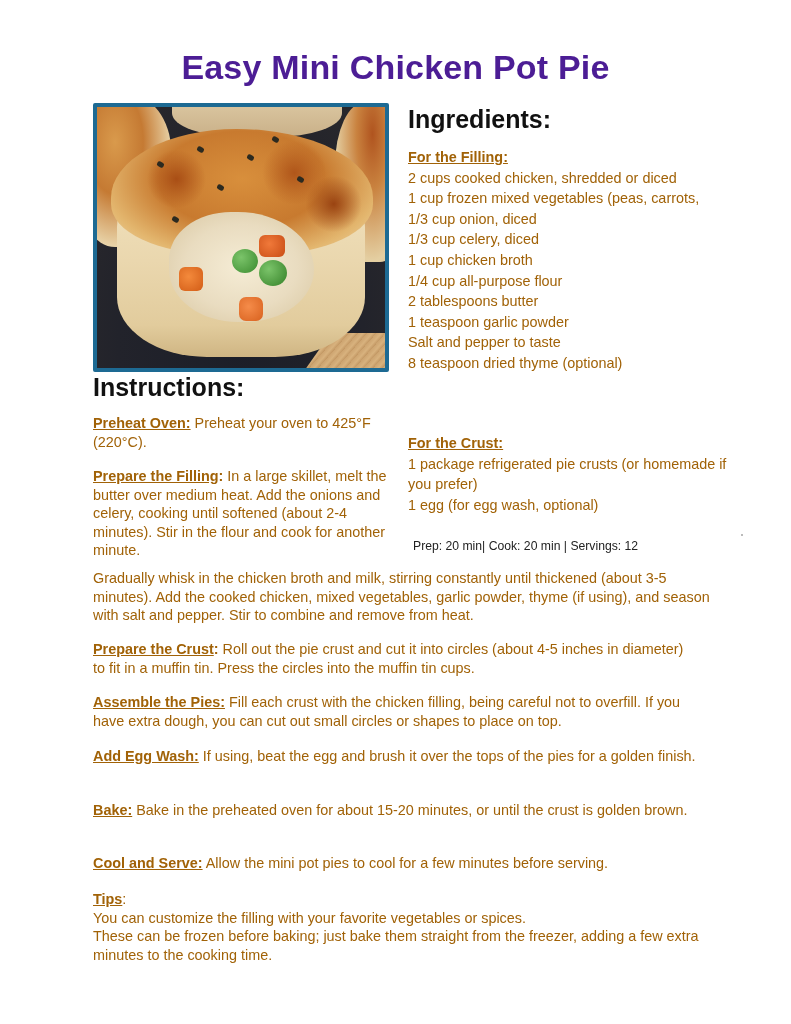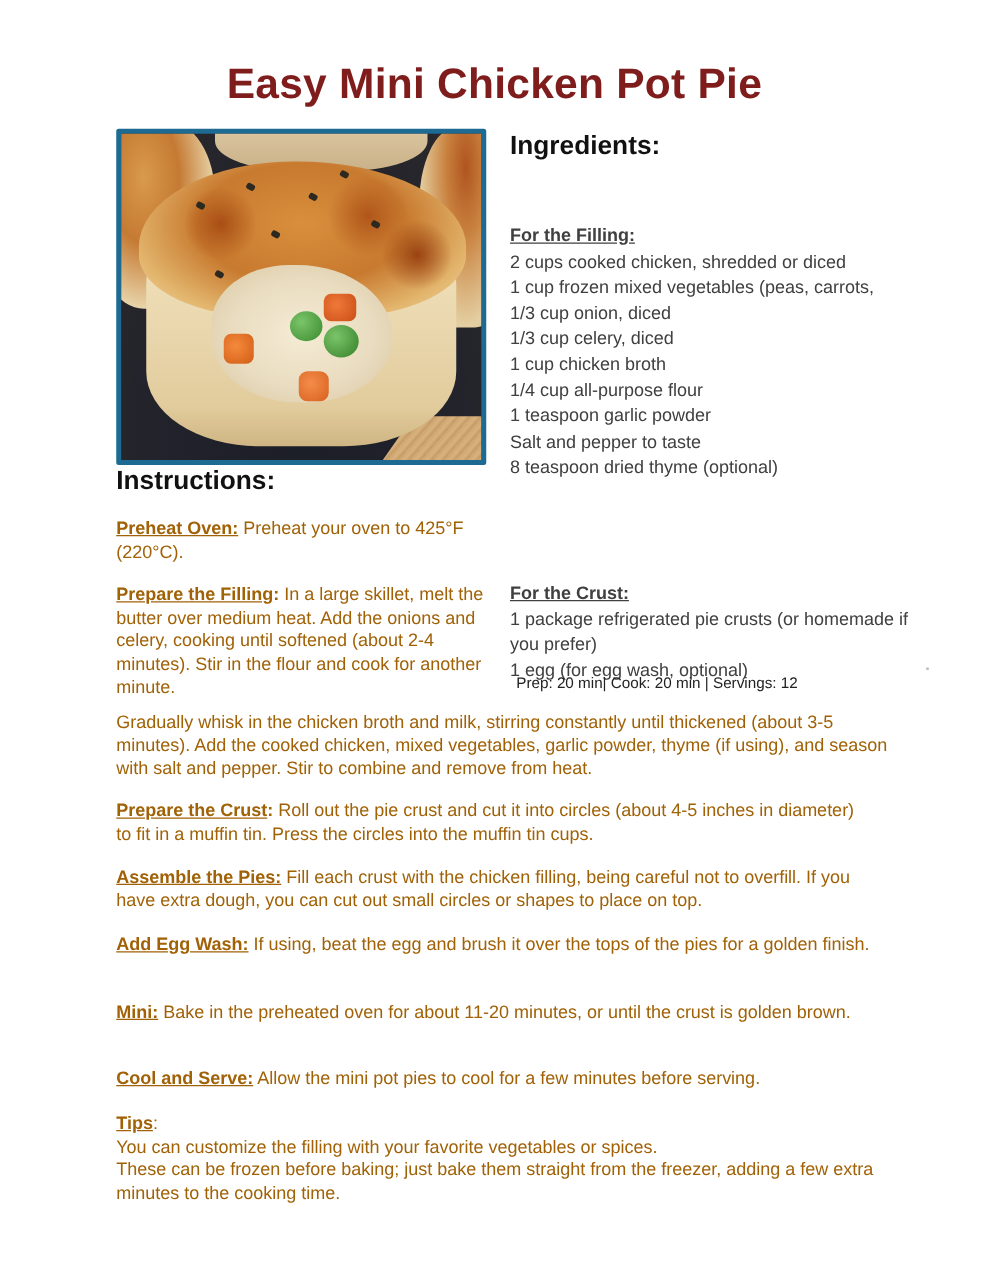--- a/index.html
+++ b/index.html
@@ -2,21 +2,21 @@
 <html><head>
   <meta charset="utf-8">
   <style>
     html, body { margin: 0; padding: 0; background: #ffffff; }
     body {
       width: 791px; height: 1024px; position: relative; overflow: hidden;
       font-family: "Liberation Sans", sans-serif; color: #111111;
     }
     .title {
       position: absolute; left: 0; top: 48px; width: 791px; text-align: center;
-      font-size: 34px; font-weight: bold; letter-spacing: 0.2px; color: #7f1d1d;
+      font-size: 34px; font-weight: bold; letter-spacing: 0.2px; color: #4c1d95;
     }
     
     .photo {
       position: absolute; left: 93px; top: 103px; width: 288px; height: 261px;
       border: 4px solid #1d6a93; border-radius: 2px; overflow: hidden;
       background: #2a2a30;
     }
     .photo .bg-dark { position: absolute; inset: 0;
       background: radial-gradient(ellipse at 50% 90%, #1c1e28 0%, #22232b 60%, #2c2a2c 100%); }
     .photo .pie-left { position: absolute; left: -20px; top: -10px; width: 95px; height: 150px;
@@ -42,25 +42,25 @@
       background: radial-gradient(ellipse at 50% 50%, #f5ecd5 0%, #e9dcc0 55%, #d8c6a0 100%); }
     .photo .veg { position: absolute; border-radius: 50%; }
     .photo .pea1 { left: 135px; top: 142px; width: 26px; height: 24px; background: radial-gradient(circle at 35% 35%, #7bc46a, #3a8a2e); }
     .photo .pea2 { left: 162px; top: 153px; width: 28px; height: 26px; background: radial-gradient(circle at 35% 35%, #7bc46a, #348027); }
     .photo .car1 { left: 82px; top: 160px; width: 24px; height: 24px; border-radius: 6px; background: radial-gradient(circle at 40% 40%, #f48a3c, #d25c16); }
     .photo .car2 { left: 162px; top: 128px; width: 26px; height: 22px; border-radius: 6px; background: radial-gradient(circle at 40% 40%, #f0793a, #c94d15); }
     .photo .car3 { left: 142px; top: 190px; width: 24px; height: 24px; border-radius: 7px; background: radial-gradient(circle at 40% 40%, #f58c4a, #d8611e); }
     .photo .herb { position: absolute; width: 7px; height: 5px; background: #2c2a20; border-radius: 2px; transform: rotate(30deg); }
 
     
-    .h2 { position: absolute; font-size: 21px; font-weight: bold; color: #111; }
+    .h2 { position: absolute; font-size: 25px; font-weight: bold; color: #111; }
     .ingredients-title { left: 408px; top: 105px; }
     .instructions-title { left: 93px; top: 373px; }
 
-    .block { position: absolute; font-size: 14.4px; line-height: 20.6px; color: #404040; margin-top: 32px; }
+    .block { position: absolute; font-size: 14.4px; line-height: 20.6px; color: #a16207; }
     .sub-heading { font-weight: bold; text-decoration: underline; display: block; }
     .ing-list { list-style: none; margin: 0; padding: 0; }
     .ing-list li { margin: 0; padding: 0; }
     .indent { padding-left: 12px; display: block; }
 
     .filling-block { left: 408px; top: 147px; width: 340px; }
     .crust-block { left: 408px; top: 433px; width: 340px; }
     .meta { position: absolute; left: 413px; top: 539px; font-size: 12.2px; color: #222; }
     .speck { position: absolute; left: 741px; top: 534px; width: 2px; height: 2px; background: #bbb; }
 
@@ -110,20 +110,21 @@
 
 <div class="block filling-block">
   <span class="sub-heading">For the Filling:</span>
   <ul class="ing-list">
     <li>2 cups cooked chicken, shredded or diced</li>
     <li>1 cup frozen mixed vegetables (peas, carrots,</li>
     <li>1/3 cup onion, diced</li>
     <li>1/3 cup celery, diced</li>
     <li>1 cup chicken broth</li>
     <li>1/4 cup all-purpose flour</li>
+    <li>2 tablespoons butter</li>
     <li>1 teaspoon garlic powder</li>
     <li>Salt and pepper to taste</li>
     <li>8 teaspoon dried thyme (optional)</li>
   </ul>
 </div>
 
 <div class="block crust-block">
   <span class="sub-heading">For the Crust:</span>
   <ul class="ing-list">
     <li>1 package refrigerated pie crusts (or homemade if you prefer)</li>
@@ -141,21 +142,21 @@
 <div class="step s-filling"><span class="label">Prepare the Filling</span><span class="colon">:</span><span> In a large skillet, melt the butter over medium heat. Add the onions and celery, cooking until softened (about 2-4 minutes). Stir in the flour and cook for another minute.</span></div>
 
 <div class="step s-filling-cont"><span>Gradually whisk in the chicken broth and milk, stirring constantly until thickened (about 3-5 minutes). Add the cooked chicken, mixed vegetables, garlic powder, thyme (if using), and season with salt and pepper. Stir to combine and remove from heat.</span></div>
 
 <div class="step s-crust"><span class="label">Prepare the Crust</span><span class="colon">:</span><span> Roll out the pie crust and cut it into circles (about 4-5 inches in diameter) to fit in a muffin tin. Press the circles into the muffin tin cups.</span></div>
 
 <div class="step s-assemble"><span class="label">Assemble the Pies:</span><span> Fill each crust with the chicken filling, being careful not to overfill. If you have extra dough, you can cut out small circles or shapes to place on top.</span></div>
 
 <div class="step s-egg"><span class="label">Add Egg Wash:</span><span> If using, beat the egg and brush it over the tops of the pies for a golden finish.</span></div>
 
-<div class="step s-bake"><span class="label">Mini:</span><span> Bake in the preheated oven for about 11-20 minutes, or until the crust is golden brown.</span></div>
+<div class="step s-bake"><span class="label">Bake:</span><span> Bake in the preheated oven for about 15-20 minutes, or until the crust is golden brown.</span></div>
 
 <div class="step s-cool"><span class="label">Cool and Serve:</span><span> Allow the mini pot pies to cool for a few minutes before serving.</span></div>
 
 <div class="step s-tips">
   <span class="label">Tips</span><span>:</span>
   <span class="tip-line">You can customize the filling with your favorite vegetables or spices.</span>
   <span class="tip-line">These can be frozen before baking; just bake them straight from the freezer, adding a few extra minutes to the cooking time.</span>
 </div>
 
 </body></html>

